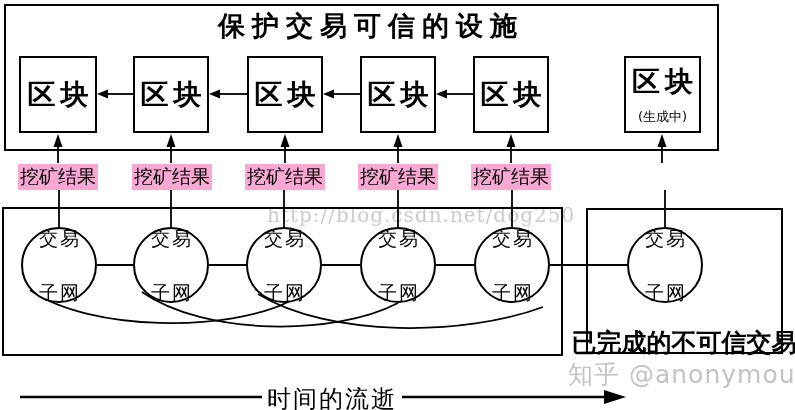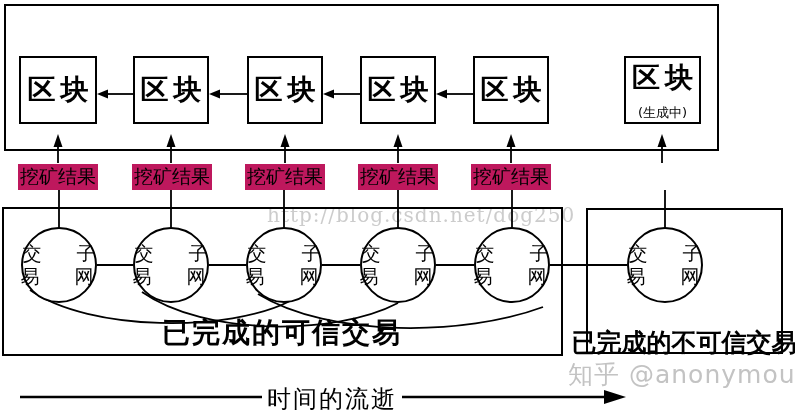--- a/index.html
+++ b/index.html
@@ -13,35 +13,35 @@
   .wm-zhihu{left:568px;top:358px;font-size:25px;color:#c3c3c3;letter-spacing:1px;}
   .rect{position:absolute;border:2px solid #000;box-sizing:border-box;z-index:2;background:transparent;}
   .facility-rect{left:4px;top:4px;width:715px;height:147px;}
   .trusted-rect{left:2px;top:207px;width:561px;height:149px;}
   .untrusted-rect{left:586px;top:208px;width:197px;height:146px;}
   .title{
     position:absolute;top:8px;left:371px;transform:translateX(-50%);
     font-size:27px;font-weight:bold;letter-spacing:7px;white-space:nowrap;z-index:3;
   }
   .block{
-    position:absolute;top:56px;height:68px;border:2px solid #000;box-sizing:border-box;
+    position:absolute;top:56px;height:77px;border:2px solid #000;box-sizing:border-box;
     background:#fff;display:flex;flex-direction:column;align-items:center;justify-content:center;
     font-size:28px;font-weight:bold;letter-spacing:5px;text-indent:5px;z-index:3;white-space:nowrap;
   }
   .block .status{font-size:13px;font-weight:normal;letter-spacing:0;text-indent:0;margin-top:7px;}
   .b1{left:19px;width:78px;} .b2{left:133px;width:76px;} .b3{left:247px;width:76px;}
   .b4{left:360px;width:76px;} .b5{left:473px;width:76px;} .b6{left:624px;width:77px;}
   .mining-label{
     position:absolute;top:164px;transform:translateX(-50%);font-size:19px;
-    white-space:nowrap;z-index:3;background:#be185d;padding:0 2px;text-align:right;
+    white-space:nowrap;z-index:3;background:#f9a8d4;padding:0 2px;text-align:right;
   }
   .m1{left:58px;} .m2{left:172px;} .m3{left:285px;} .m4{left:398px;} .m5{left:511px;} .m6{left:668px;}
   .circle{
     position:absolute;top:227px;width:76px;height:76px;border:2px solid #000;border-radius:50%;
-    background:#fff;box-sizing:border-box;display:flex;flex-direction:row;align-items:center;
+    background:#fff;box-sizing:border-box;display:flex;flex-direction:column;align-items:center;
     justify-content:center;font-size:19px;line-height:23px;letter-spacing:2px;text-indent:2px;z-index:3;gap:31px;
   }
   .c1{left:21px;} .c2{left:133px;} .c3{left:246px;} .c4{left:360px;} .c5{left:474px;} .c6{left:627px;}
   .zone-label{position:absolute;font-weight:bold;white-space:nowrap;z-index:3;}
   .trusted-label{left:282px;top:314px;transform:translateX(-50%);font-size:28px;letter-spacing:2px;}
   .untrusted-label{left:684px;top:326px;transform:translateX(-50%);font-size:25px;}
   .timeline-label{
     position:absolute;left:332px;top:383px;transform:translateX(-50%);font-size:24px;
     background:#fff;padding:0 5px;white-space:nowrap;z-index:3;letter-spacing:2px;
   }
@@ -103,20 +103,21 @@
       <path d="M 142 292 C 205 336, 335 336, 398 303"></path>
       <path d="M 258 294 C 330 338, 465 336, 543 307"></path>
     </g>
     <g>
       <line x1="20" y1="397" x2="608" y2="397" stroke="#000" stroke-width="2.5"></line>
       <polygon points="626,397 604,390 604,404" fill="#000" stroke="none"></polygon>
     </g>
   </svg>
 
   <div class="rect facility-rect"></div>
+  <div class="title">保护交易可信的设施</div>
 
   <div class="block b1">
     <span>区块</span>
   </div>
   <div class="block b2">
     <span>区块</span>
   </div>
   <div class="block b3">
     <span>区块</span>
   </div>
@@ -158,18 +159,17 @@
   </div>
   <div class="circle c5">
     <span>交易</span>
     <span>子网</span>
   </div>
   <div class="circle c6">
     <span>交易</span>
     <span>子网</span>
   </div>
 
-  <div class="zone-label trusted-label">已完成的可信交易</div>
   <div class="zone-label untrusted-label">已完成的不可信交易</div>
 
   <div class="timeline-label">时间的流逝</div>
 
 </div>
 
 </body></html>

